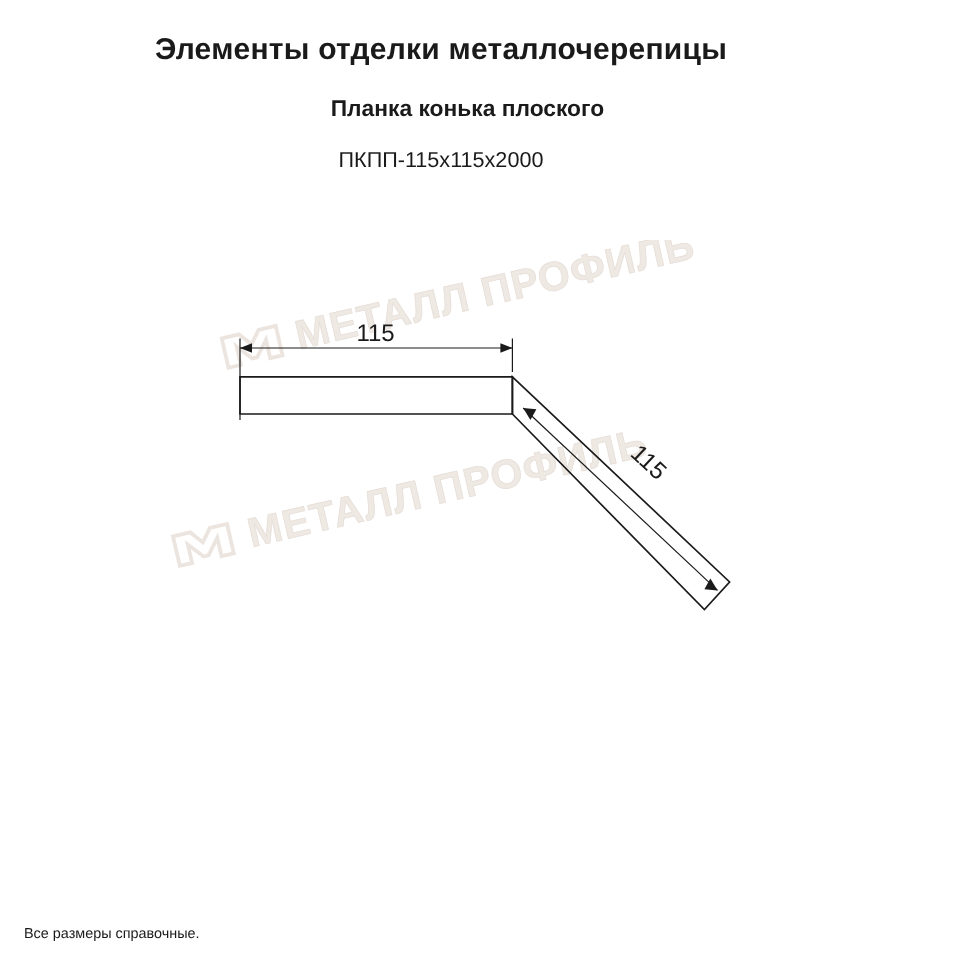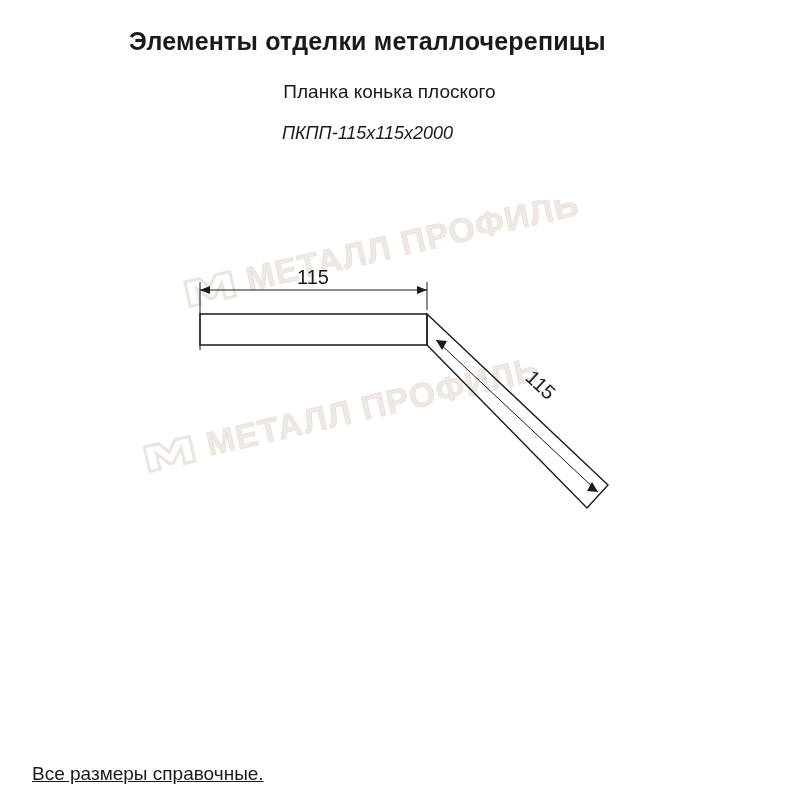--- a/index.html
+++ b/index.html
@@ -28,35 +28,34 @@
   }
   .main-title {
     font-size: 25px;
     font-weight: bold;
     letter-spacing: 0.2px;
     line-height: 1.2;
     margin: 0;
   }
   .sub-title {
     font-size: 19px;
-    font-weight: normal;
+    font-weight: bold;
     line-height: 1.45;
     margin: 0;
     padding-top: 22px;
     padding-left: 44px;
   }
   .sub-title .line2 {
     display: block;
   }
   .code-title {
     font-size: 18px;
     font-weight: normal;
     margin: 0;
     padding-top: 17px;
-    font-style: italic;
   }
 
   .drawing {
     position: absolute;
     top: 200px;
     left: 0;
     width: 800px;
     height: 420px;
   }
   .drawing svg {
@@ -78,25 +77,24 @@
   }
 
   .dim-text {
     font-family: "Liberation Sans", sans-serif;
     font-size: 20px;
     fill: #1a1a1a;
   }
 
   .footer {
     position: absolute;
-    left: 32px;
+    left: 20px;
     bottom: 12px;
-    font-size: 19px;
+    font-size: 12px;
     line-height: 1.55;
-    text-decoration: underline;
   }
   .footer div {
     white-space: nowrap;
   }
 </style>
 </head>
 <body>
 
 <div class="page">
 

